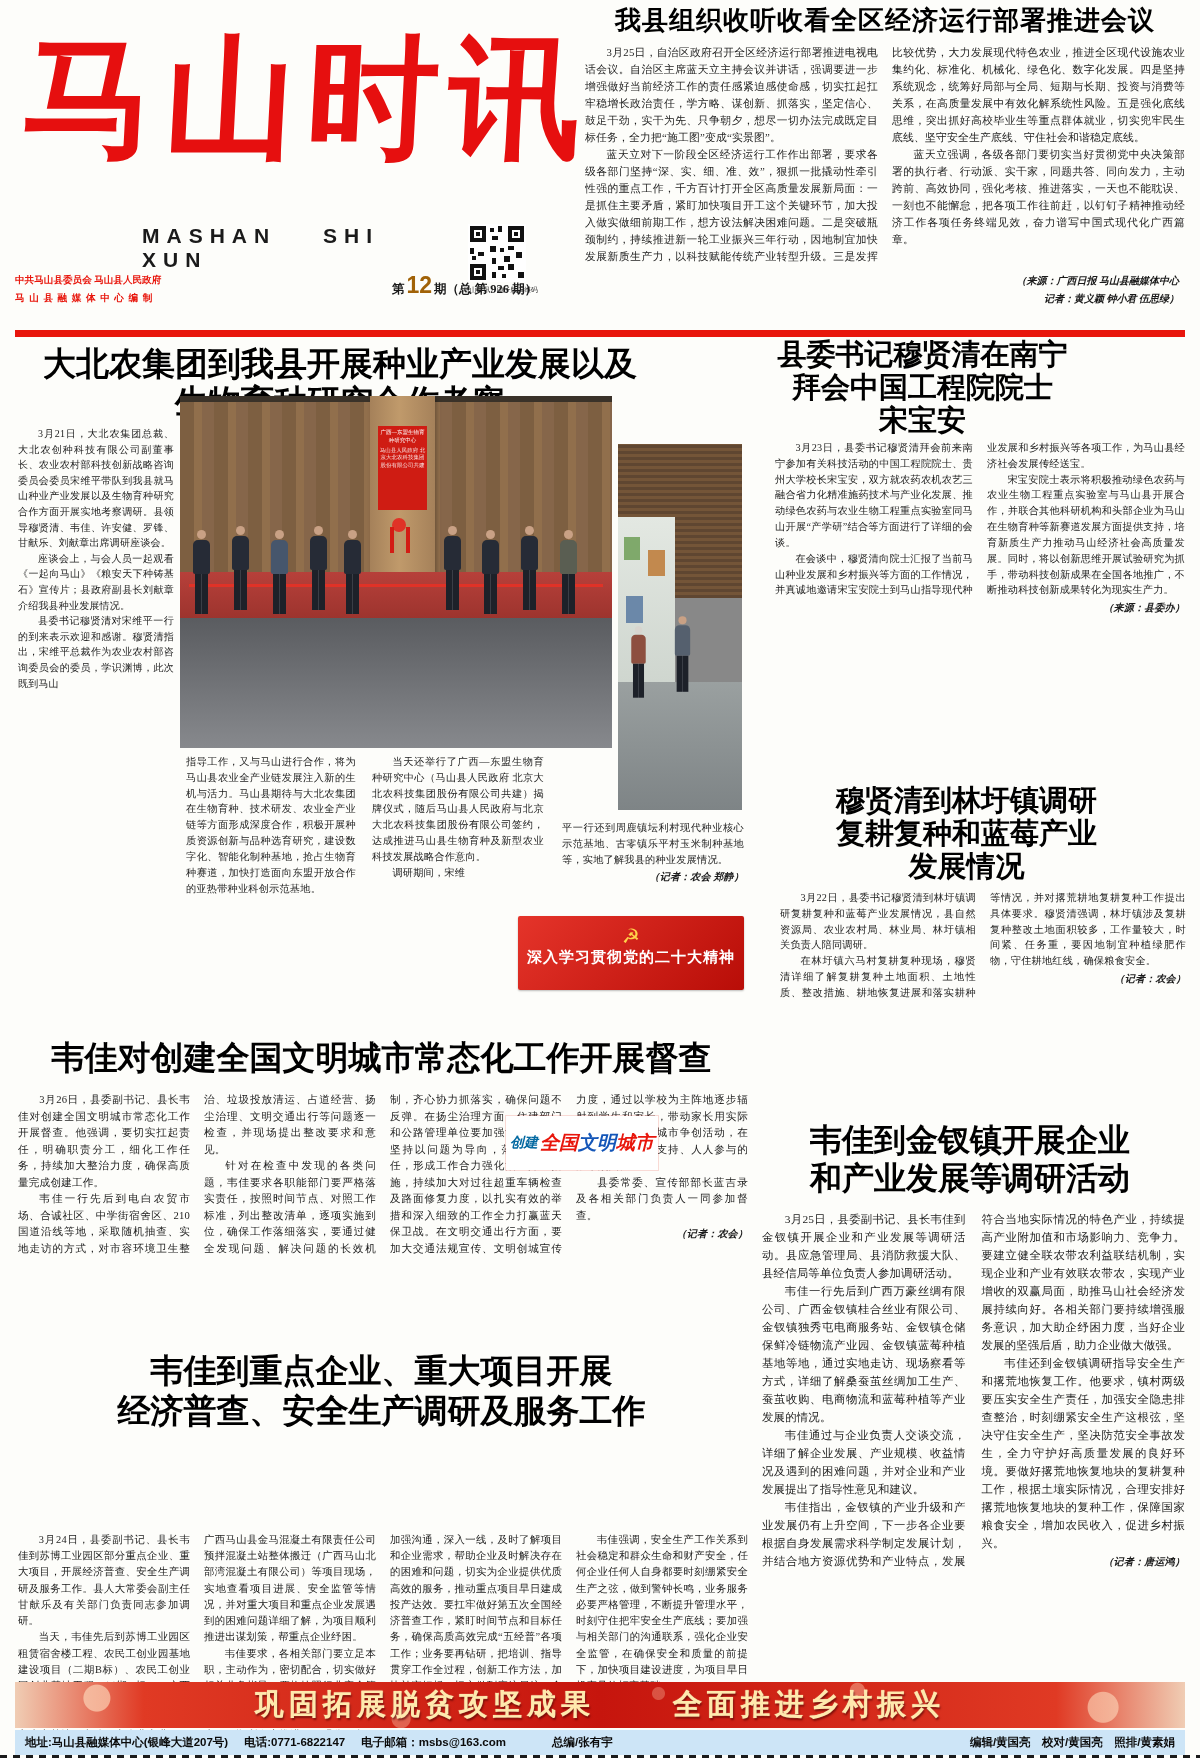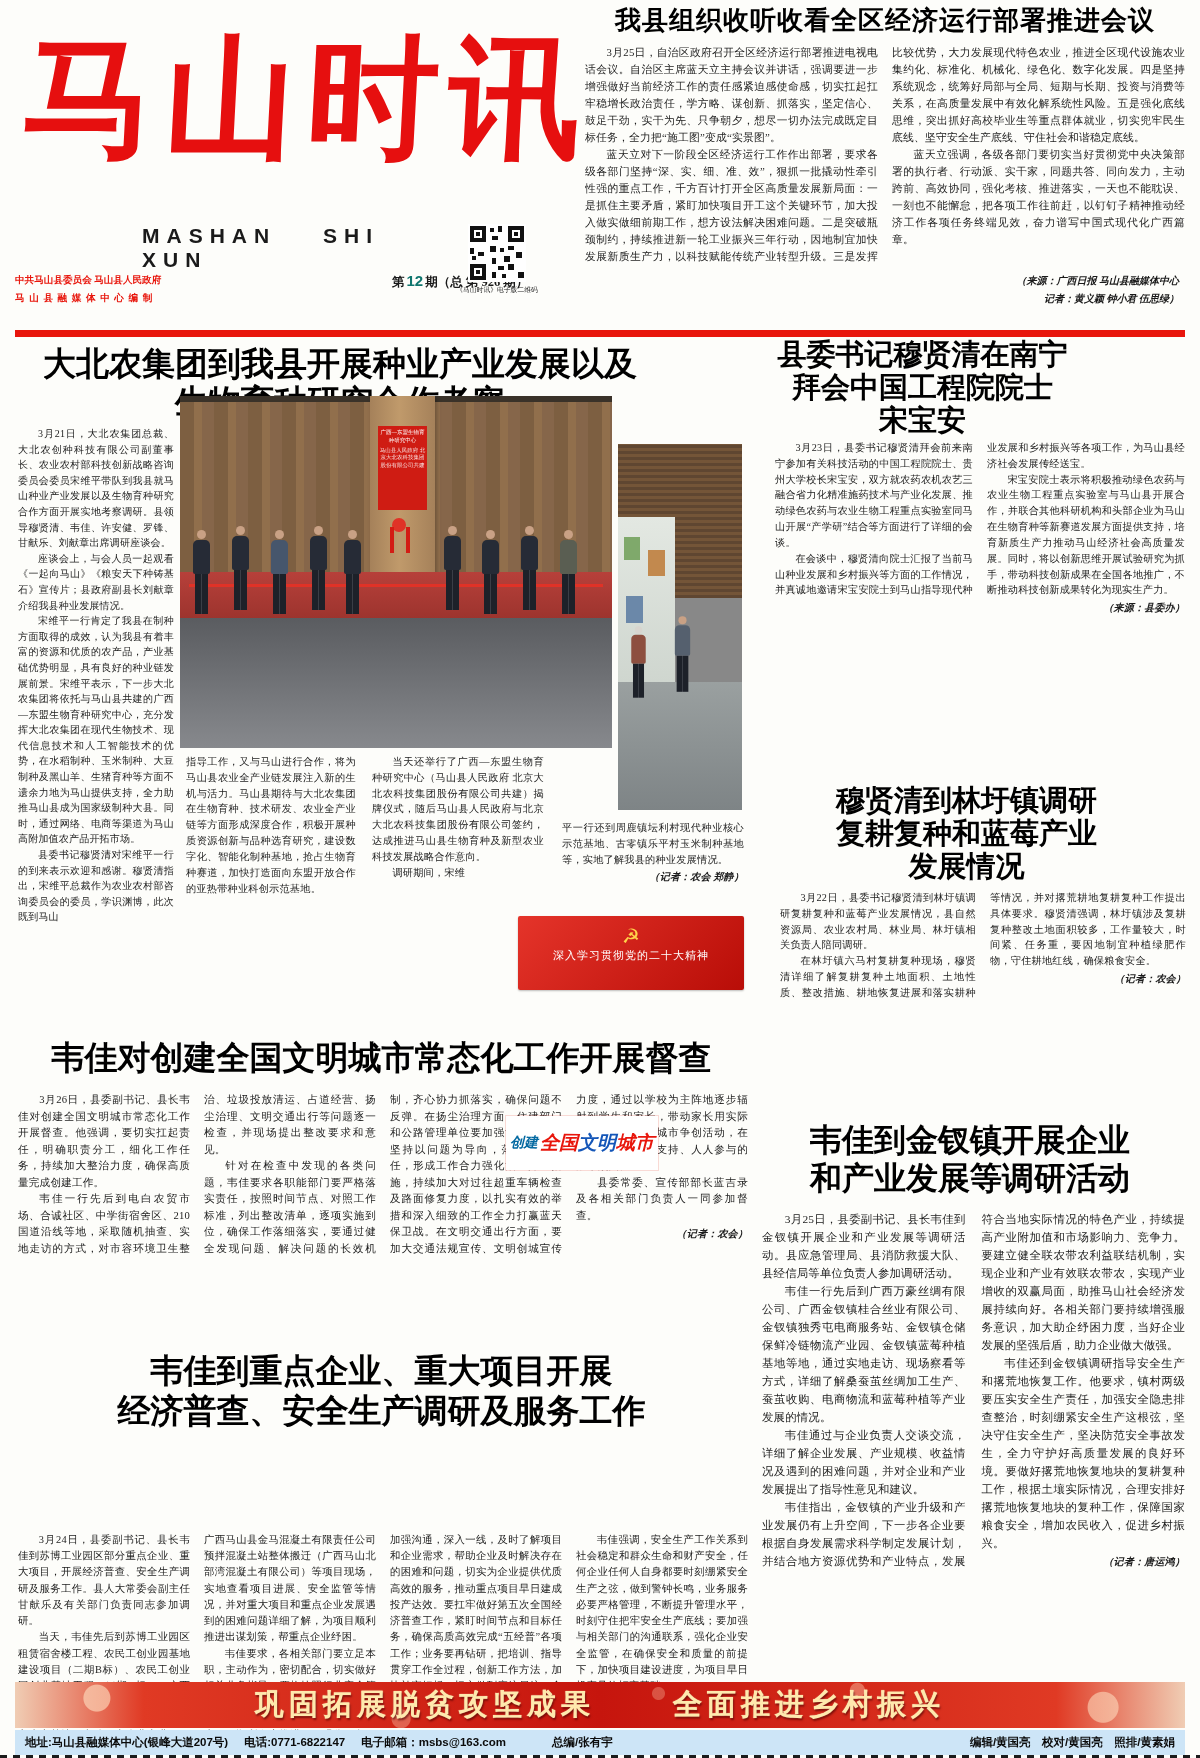--- a/index.html
+++ b/index.html
@@ -16,32 +16,32 @@
   .cols4{column-count:4;column-gap:14px;}
   
   .paper-title{font-weight:900;color:#e60f0f;font-size:132px;line-height:1.4;letter-spacing:10px;
                transform:skewX(-3deg);white-space:nowrap;}
   .title-en{font-weight:bold;font-size:21px;letter-spacing:7px;word-spacing:34px;}
   .org{color:#e8160c;font-weight:bold;font-size:9.6px;line-height:1.9;text-align:justify;}
   .org .l2{letter-spacing:4.6px;display:block;}
   .dateline{font-weight:bold;font-size:18.5px;white-space:nowrap;}
   .lunar{font-size:11px;text-align:center;color:#333;font-weight:normal;letter-spacing:2px;}
   .issue{font-size:12.5px;font-weight:bold;white-space:nowrap;}
-  .issue .no{color:#0f766e;font-size:15px;font-family:"Liberation Sans",sans-serif;font-weight:900;padding:0 2px;}
+  .issue .no{color:#a16207;font-size:23px;font-family:"Liberation Sans",sans-serif;font-weight:900;padding:0 2px;}
   .red-rule{background:#e8160c;}
   
   .photo{overflow:hidden;background:#888;}
   .person{position:absolute;}
   .person .head{width:9px;height:9px;border-radius:50%;background:#c9a185;margin:0 auto;}
   .person .torso{width:17px;height:34px;background:#262b36;border-radius:5px 5px 2px 2px;margin:1px auto 0;}
   .person .legs{width:13px;height:40px;margin:0 auto;background:linear-gradient(90deg,#1d2129 46%,#3a3e46 46% 54%,#1d2129 54%);}
   
   .party-banner{background:linear-gradient(135deg,#e5342a,#b80d07);border-radius:2px;text-align:center;box-shadow:0 1px 2px rgba(0,0,0,.25);}
   .party-banner .emblem{color:#ffd24a;font-size:20px;line-height:24px;display:block;}
-  .party-banner .txt{color:#fff;font-weight:400;font-size:11px;letter-spacing:1px;display:block;}
+  .party-banner .txt{color:#fff;font-weight:700;font-size:15px;letter-spacing:1px;display:block;}
   .civic{background:#fff;text-align:center;font-weight:900;font-style:italic;white-space:nowrap;
          display:flex;align-items:center;justify-content:center;box-shadow:0 0 0 1px rgba(230,20,10,.15);}
   .civic .a{color:#0369a1;font-size:14px;margin-right:2px;}
   .civic .b{color:#e8160c;font-size:19px;}
   .civic .c{color:#1456b8;font-size:19px;}
   .bottom-banner{display:flex;align-items:center;justify-content:center;gap:78px;
     background:
       radial-gradient(circle at 7% 35%, rgba(255,226,196,.6) 0 13px, transparent 14px),
       radial-gradient(circle at 93% 55%, rgba(255,226,196,.55) 0 15px, transparent 16px),
       radial-gradient(circle at 72% 18%, rgba(255,216,186,.4) 0 7px, transparent 8px),
@@ -124,21 +124,20 @@
   </section>
 
   <div class="abs red-rule" style="left:15px;top:330px;width:1170px;height:7px;"></div>
 
   <div class="abs hl sans" style="left:15px;top:345px;width:650px;font-size:33px;">大北农集团到我县开展种业产业发展以及</div>
   <div class="abs hl sans" style="left:15px;top:383px;width:650px;font-size:33px;">生物育种研究合作考察</div>
 
   <div class="abs body-text" style="left:18px;top:426px;width:156px;height:574px;font-size:10px;line-height:1.56;">
     <p>3月21日，大北农集团总裁、大北农创种科技有限公司副董事长、农业农村部科技创新战略咨询委员会委员宋维平带队到我县就马山种业产业发展以及生物育种研究合作方面开展实地考察调研。县领导穆贤清、韦佳、许安健、罗锋、甘献乐、刘献章出席调研座谈会。</p>
     <p>座谈会上，与会人员一起观看《一起向马山》《粮安天下种铸基石》宣传片；县政府副县长刘献章介绍我县种业发展情况。</p>
-    <p>宋维平一行肯定了我县在制种方面取得的成效，认为我县有着丰富的资源和优质的农产品，产业基础优势明显，具有良好的种业链发展前景。宋维平表示，下一步大北农集团将依托与马山县共建的广西—东盟生物育种研究中心，充分发挥大北农集团在现代生物技术、现代信息技术和人工智能技术的优势，在水稻制种、玉米制种、大豆制种及黑山羊、生猪育种等方面不遗余力地为马山提供支持，全力助推马山县成为国家级制种大县。同时，通过网络、电商等渠道为马山高附加值农产品开拓市场。</p>
     <p>县委书记穆贤清对宋维平一行的到来表示欢迎和感谢。穆贤清指出，宋维平总裁作为农业农村部咨询委员会的委员，学识渊博，此次既到马山</p>
   </div>
 
   <div class="abs photo" style="left:180px;top:396px;width:432px;height:352px;">
     <div class="abs" style="left:0;top:0;width:100%;height:6px;background:#3a3229;"></div>
     <div class="abs" style="left:0;top:6px;width:100%;height:50%;background:repeating-linear-gradient(90deg,#7d5f41 0 14px,#916f4c 14px 22px,#86664a 22px 34px);"></div>
     <div class="abs" style="left:44%;top:0;width:15%;height:60%;background:linear-gradient(90deg,#a5815a,#c09a6b 45%,#a5815a);box-shadow:2px 0 4px rgba(0,0,0,.25);">
       <div class="abs" style="left:12%;top:14%;width:76%;height:40%;background:#cf1c13;color:#fff;font-size:5.5px;line-height:1.45;text-align:center;padding:3px 1px;box-sizing:border-box;overflow:hidden;">
         <div>广西—东盟生物育种研究中心</div>
         <div style="opacity:.85;margin-top:2px;">马山县人民政府 北京大北农科技集团股份有限公司共建</div>

